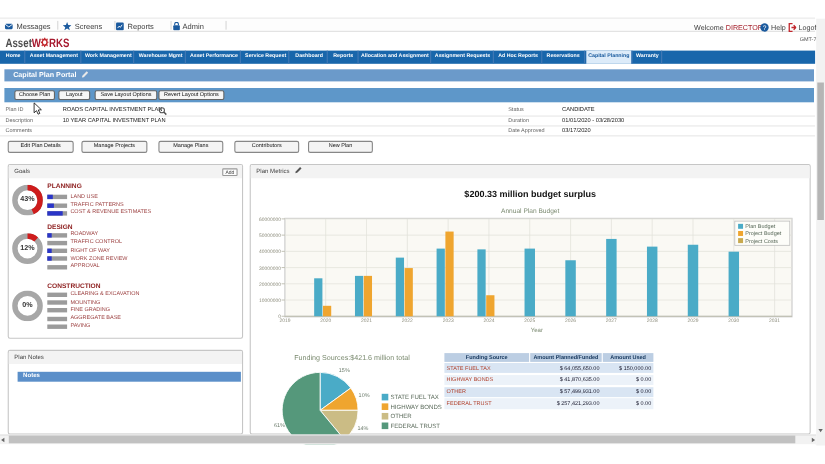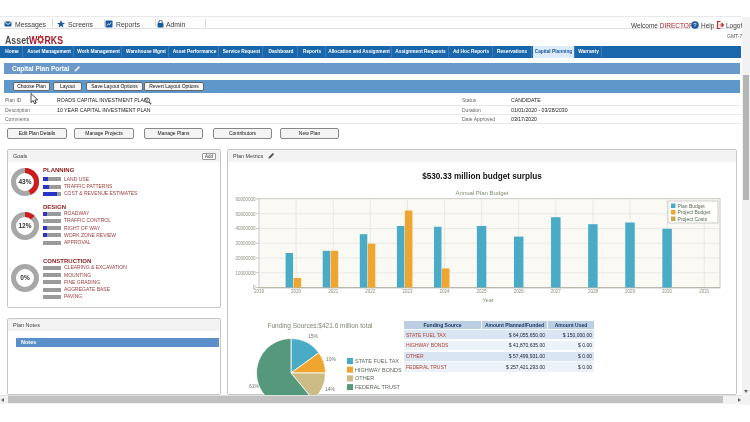--- a/index.html
+++ b/index.html
@@ -226,21 +226,21 @@
   <div class="abs" style="left:8px; top:19px; width:203px; height:8.5px; background:#5b8fc9; color:#fff; font-size:5.5px; font-weight:bold; line-height:8.5px;"><span style="margin-left:5px;">Notes</span></div>
 </div>
 
 <div class="panel" style="left:227px; top:149px; width:510px; height:246px;">
   <div class="phead"><span style="margin-left:5px;">Plan Metrics</span>
   <svg style="display:inline-block; vertical-align:-1px; margin-left:3px;" width="7" height="7" viewBox="0 0 8 8">
         <path d="M0.5 7.5 L1 5.5 L5.5 1 L7 2.5 L2.5 7 Z" fill="#555"></path>
       </svg>
   </div>
 </div>
-<div class="abs" style="left:227px; top:172px; width:510px; text-align:center; font-size:8.2px; font-weight:bold; color:#111;">$530.33 million budget surplus</div>
+<div class="abs" style="left:227px; top:172px; width:510px; text-align:center; font-size:8.2px; font-weight:bold; color:#111;">$200.33 million budget surplus</div>
 <div class="abs" style="left:227px; top:189.5px; width:510px; text-align:center; font-size:6px; color:#7c8b72;">Annual Plan Budget</div>
 <div id="chart">
     <svg class="abs" style="left:0; top:0;" width="750" height="422" viewBox="0 0 750 422">
       <rect x="259" y="198.5" width="461" height="89.5" fill="#faf9f4" stroke="#c9c9c9" stroke-width="1"></rect>
       <line x1="259" y1="199" x2="720" y2="199" stroke="#e3e3da" stroke-width="0.7"></line>
       <line x1="256" y1="199" x2="259" y2="199" stroke="#b9b9ab" stroke-width="0.8"></line>
       <text x="255.5" y="200.8" font-size="4.5" fill="#8c8c7c" text-anchor="end">60000000</text>
       <line x1="259" y1="213.75" x2="720" y2="213.75" stroke="#e3e3da" stroke-width="0.7"></line>
       <line x1="256" y1="213.75" x2="259" y2="213.75" stroke="#b9b9ab" stroke-width="0.8"></line>
       <text x="255.5" y="215.55" font-size="4.5" fill="#8c8c7c" text-anchor="end">50000000</text>

